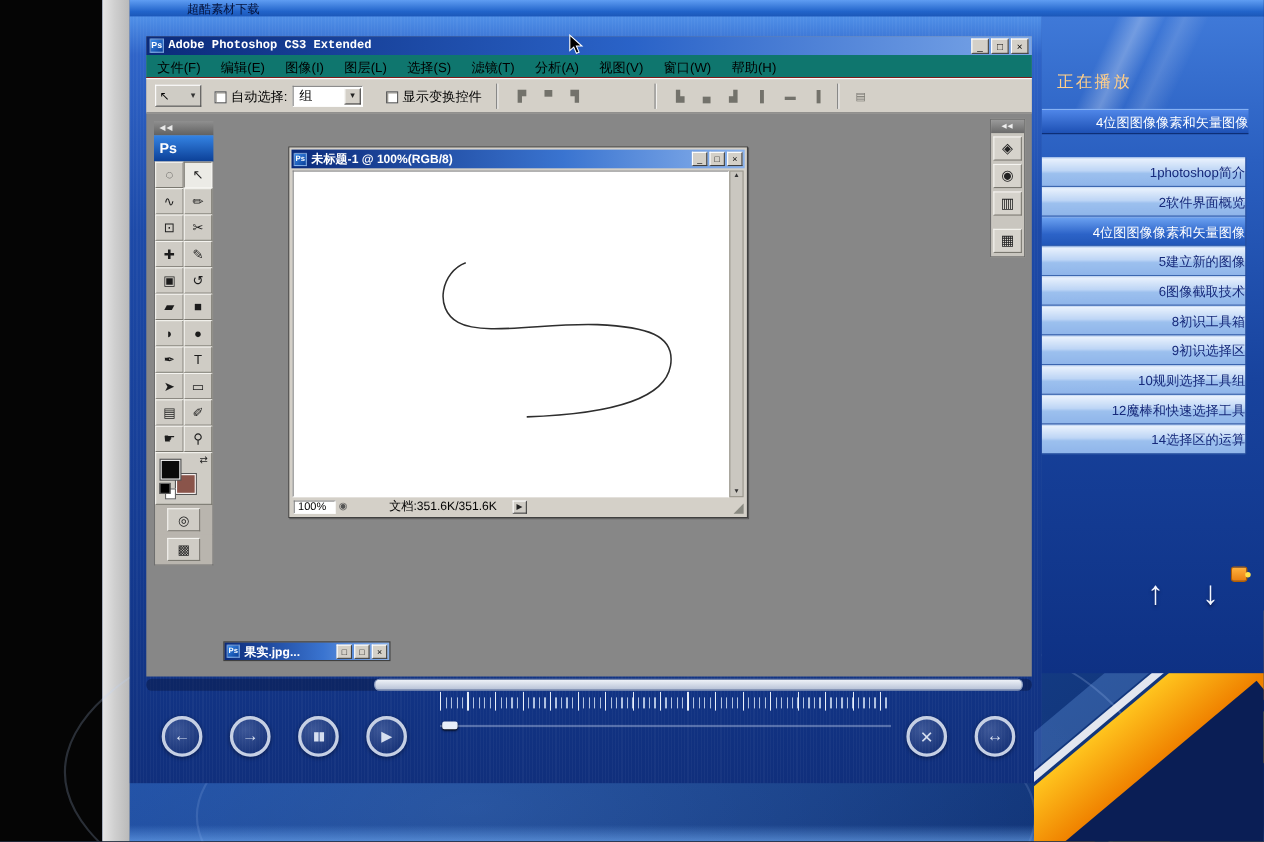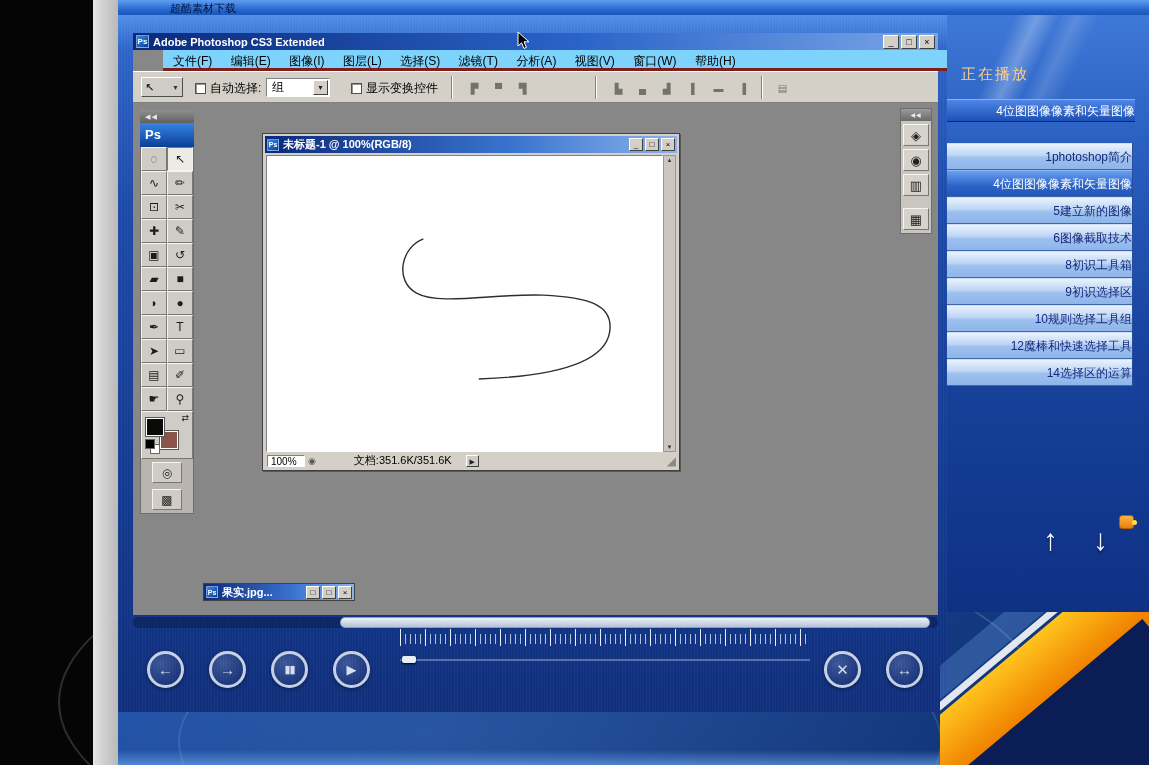--- a/index.html
+++ b/index.html
@@ -45,26 +45,26 @@
   .sw-n{position:absolute;right:-80px;bottom:-92px;width:260px;height:175px;background:#0a1e55;transform:rotate(-40deg);}
 
   
   #video{position:absolute;left:133px;top:33px;width:805px;height:582px;background:#878787;}
 
   .ps-titlebar{position:absolute;left:0;top:0;width:805px;height:17px;display:flex;align-items:center;
     background:linear-gradient(90deg,#0b2a7a,#2a63c8 55%,#7aa6e8);padding:0 3px;}
   .ps-appicon{width:13px;height:13px;flex:0 0 13px;margin-right:4px;display:flex;align-items:center;justify-content:center;
     background:linear-gradient(135deg,#3a8ae8,#0a3f9a);color:#fff;font-size:8px;font-weight:bold;border:1px solid rgba(255,255,255,.4);}
   .ps-title{flex:1;color:#fff;font-weight:bold;font-size:11px;
-    font-family:Liberation Sans, sans-serif;white-space:nowrap;overflow:hidden;}
+    font-family:Liberation Mono, monospace;white-space:nowrap;overflow:hidden;}
   .winbtn{width:16px;height:14px;margin-left:2px;background:#d4d0c8;border:1px solid;
     border-color:#ffffff #404040 #404040 #ffffff;font-size:9px;line-height:12px;text-align:center;color:#000;}
 
-  .ps-menubar{position:absolute;left:0;top:17px;width:805px;height:21px;background:#7dd3fc;
-    border-bottom:3px solid #7f1d1d;white-space:nowrap;padding-left:3px;margin-left:30px;}
+  .ps-menubar{position:absolute;left:0;top:17px;width:805px;height:21px;background:#0f766e;
+    border-bottom:1px solid #7f1d1d;white-space:nowrap;padding-left:3px;}
   .menu-item{display:inline-block;padding:3px 7px 0 7px;font-size:12px;color:#000;}
 
   .ps-options{position:absolute;left:0;top:38px;width:805px;height:32px;background:#d4d0c8;
     border-top:1px solid #fff;border-bottom:1px solid #808080;}
   .tool-preset{position:absolute;left:8px;top:5px;width:42px;height:20px;background:#cfccc5;border:1px solid;
     border-color:#fff #505050 #505050 #fff;font-size:11px;display:flex;align-items:center;justify-content:space-between;padding:0 3px;}
   .tool-preset .dd{font-size:7px;color:#333;}
   .opt-check{position:absolute;top:8px;font-size:12px;color:#000;white-space:nowrap;}
   .cbx{display:inline-block;width:11px;height:11px;background:#fff;border:1px solid #505050;
     box-shadow:inset 1px 1px 0 #9a968c;margin-right:4px;vertical-align:-2px;}
@@ -373,20 +373,21 @@
       <span class="dwbtn">□</span>
       <span class="dwbtn">×</span>
     </div>
   </div>
 
   <div id="playlist">
     <div id="pl-header">正在播放</div>
     <div id="pl-now">4位图图像像素和矢量图像</div>
     <div id="pl-list">
       <div class="pl-item">1photoshop简介</div>
+      <div class="pl-item">2软件界面概览</div>
       <div class="pl-item current">4位图图像像素和矢量图像</div>
       <div class="pl-item">5建立新的图像</div>
       <div class="pl-item">6图像截取技术</div>
       <div class="pl-item">8初识工具箱</div>
       <div class="pl-item">9初识选择区</div>
       <div class="pl-item">10规则选择工具组</div>
       <div class="pl-item">12魔棒和快速选择工具</div>
       <div class="pl-item">14选择区的运算</div>
     </div>
     <div class="pl-arrow" id="pl-up">↑</div>

